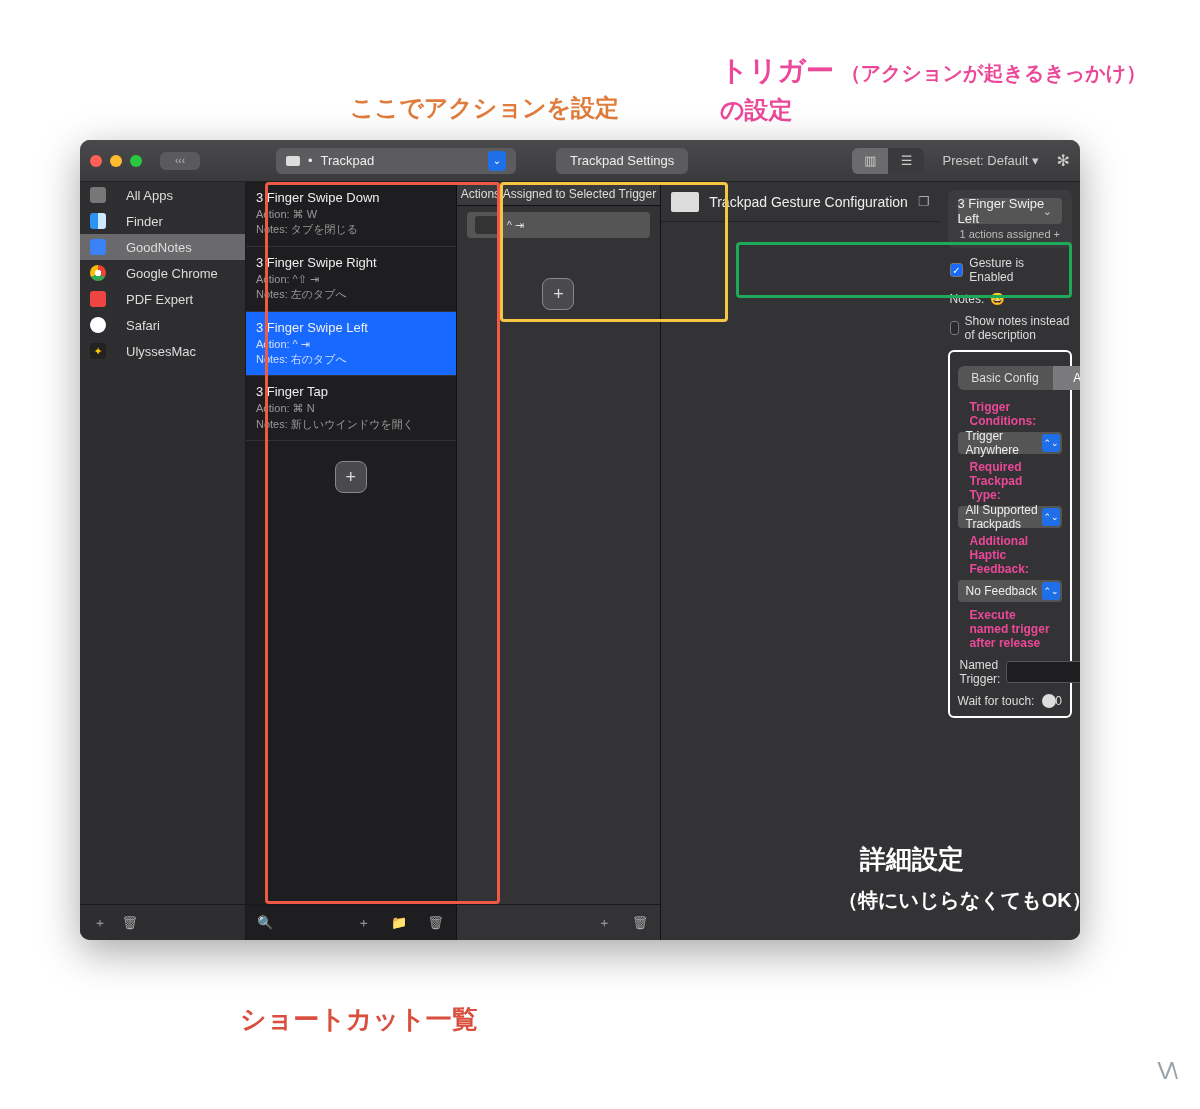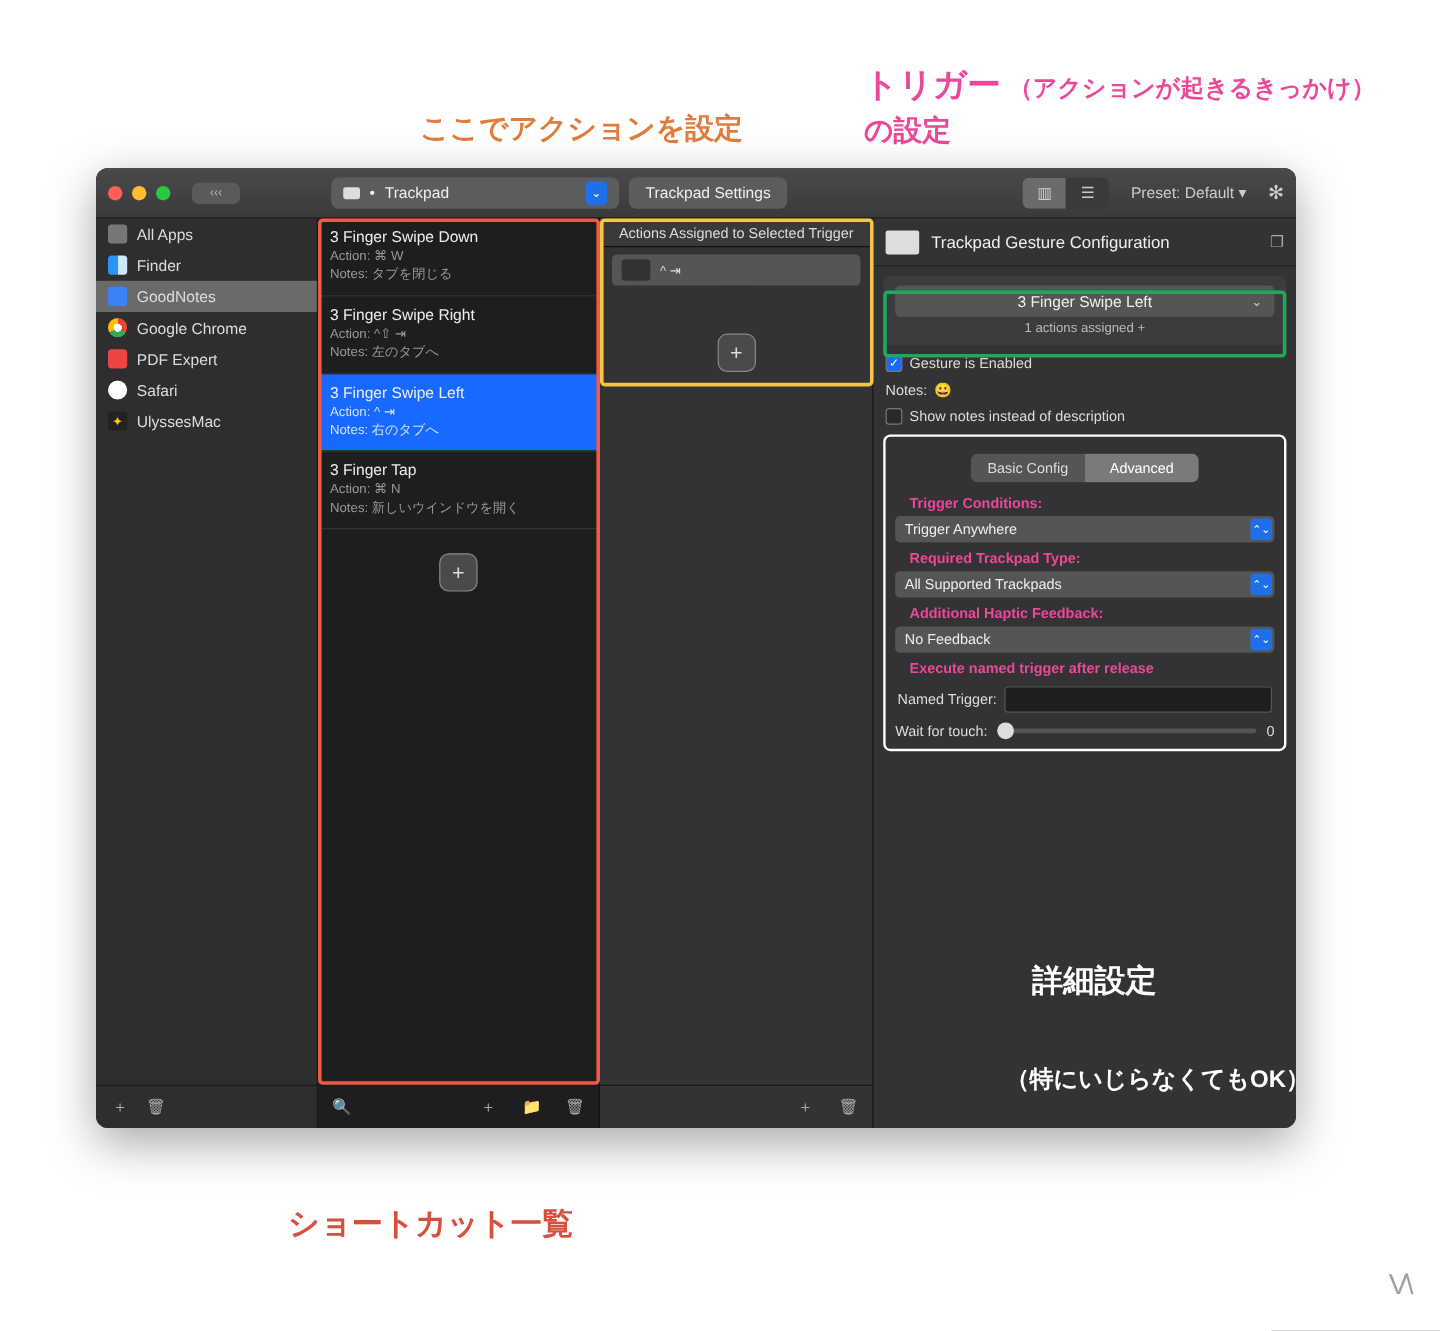--- a/index.html
+++ b/index.html
@@ -64,41 +64,41 @@
 .combo .tp-icon {
   width:14px;height:10px;background:#ddd;border-radius:2px;
 }
 .combo .chev {
   background: #1f6fe8; color:#fff; width:18px;height:20px;
   border-radius:4px; display:flex;align-items:center;justify-content:center;
   font-size:10px; margin-left:auto;
 }
 .btn-pill {
   height:26px;background:#5c5c5e;border-radius:6px;padding:0 14px;
-  display:flex;align-items:center;color:#eee;font-size:13px;
+  display:flex;align-items:center;color:#eee;font-size:13px;margin-left:32px;
 }
 .spacer { flex:1; }
 .seg {
   height:26px;background:#3a3a3c;border-radius:6px;display:flex;overflow:hidden;
 }
 .seg .segbtn{width:36px;display:flex;align-items:center;justify-content:center;color:#ccc;}
 .seg .segbtn.active{background:#6b6b6d;}
 .preset { color:#ccc;font-size:13px;margin:0 10px; }
 .gear { color:#ccc; font-size:16px; }
 
 .columns {
   flex:1; display:flex; min-height:0;
 }
 .sidebar {
   width:185px; background:#2e2e30; border-right:1px solid #1a1a1a;
   display:flex;flex-direction:column;
 }
 .app-list{flex:1;}
 .app-item{
-  height:26px;display:flex;align-items:center;gap:8px;
+  height:26px;display:flex;align-items:center;gap:20px;
   padding:0 10px;color:#ddd;font-size:13px;cursor:pointer;
 }
 .app-item.selected{background:#6a6a6c;}
 .app-icon{width:16px;height:16px;border-radius:3px;display:flex;align-items:center;justify-content:center;font-size:11px;}
 .app-icon.grid{background:#777;}
 .app-icon.finder{background:linear-gradient(90deg,#2a93f4 50%,#d0e8ff 50%);}
 .app-icon.good{background:#3b82f6;}
 .app-icon.chrome{background:radial-gradient(circle,#fff 30%,transparent 31%),conic-gradient(#ea4335 0 120deg,#34a853 120deg 240deg,#fbbc05 240deg 360deg);border-radius:50%;}
 .app-icon.pdf{background:#ef4444;}
 .app-icon.safari{background:radial-gradient(circle,#fff 70%,#4a90e2 71%);border-radius:50%;}
@@ -142,21 +142,21 @@
   display:flex;align-items:center;gap:8px;padding:0 8px;color:#ddd;font-size:11px;
 }
 .action-chip .thumb{width:24px;height:18px;background:#333;border-radius:3px;}
 .add-center{display:flex;justify-content:center;margin-top:30px;}
 .pointer-notch{
   width:20px;height:10px;margin:0 auto;
   background:#333335;clip-path:polygon(0 0,100% 0,50% 100%);
 }
 
 .col-config{
-  flex:1;background:#333335;display:flex;flex-direction:column;padding:0;
+  flex:1;background:#333335;display:flex;flex-direction:row;padding:0;
 }
 .cfg-top{
   height:40px;display:flex;align-items:center;gap:10px;padding:0 10px;border-bottom:1px solid #222;
 }
 .cfg-top .tp-icon{width:28px;height:20px;background:#ddd;border-radius:2px;}
 .cfg-top .title{color:#eee;font-size:14px;font-weight:500;}
 .cfg-top .win-icon{margin-left:auto;color:#aaa;}
 .cfg-body{flex:1;padding:8px 8px;overflow:auto;}
 .cfg-gesture{
   background:#3c3c3e;border-radius:6px;padding:8px 10px;margin-bottom:8px;
@@ -399,18 +399,18 @@
         </div>
       </div>
     </div>
   </div>
 
   <div class="outline-red" style="left:185px;top:42px;width:235px;height:722px"></div>
   <div class="outline-yellow" style="left:420px;top:42px;width:228px;height:140px"></div>
   <div class="outline-green" style="left:656px;top:102px;width:336px;height:56px"></div>
 </div>
 
-<div class="annotation ann-white" style="left:860px;top:798px">詳細設定</div>
+<div class="annotation ann-white" style="left:860px;top:840px">詳細設定</div>
 <div class="annotation ann-whiteSm" style="left:838px;top:885px">（特にいじらなくてもOK）</div>
 
 <div class="annotation ann-red" style="left:240px;top:1000px">ショートカット一覧</div>
 
 <div class="watermark">V\</div>
 
 </body></html>

